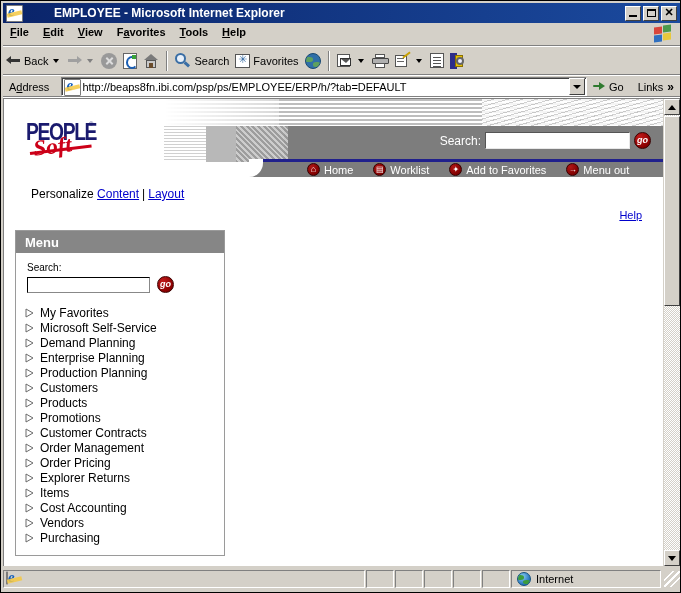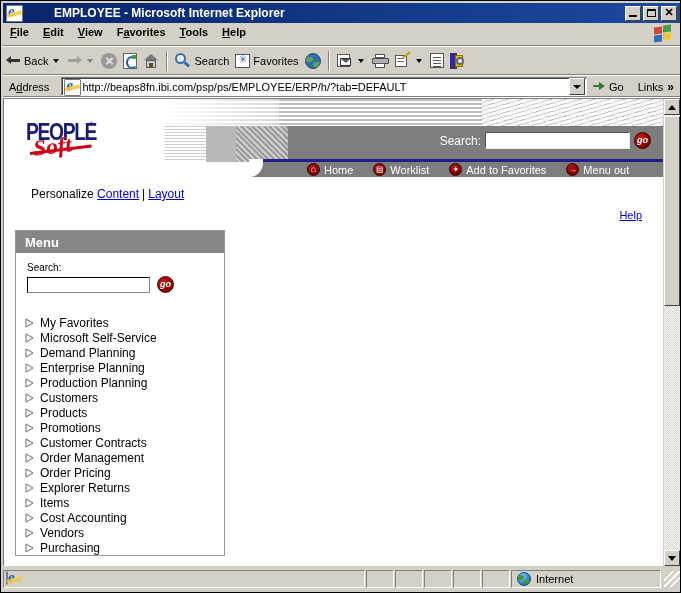--- a/index.html
+++ b/index.html
@@ -544,21 +544,21 @@
     padding:0 2px;
     outline:none;
   }
   .m-go {
     width: 17px; height: 17px; border-radius:50%;
     background: radial-gradient(circle at 32% 28%, #c01a1a 0%, #8a0000 72%, #5a0000 100%);
     border:1px solid #3a0000; box-sizing:border-box;
     display:flex;align-items:center;justify-content:center;
     color:#fff;font-size:9px;font-weight:bold;font-style:italic;line-height:1;
   }
-  .menu-list { margin-top: 22px; }
+  .menu-list { margin-top: 12px; }
   .menu-row {
     display:flex; align-items:center;
     height: 15px;
     padding-left: 9px;
     font-size: 12px;
     color:#000;
     white-space:nowrap;
     cursor:pointer;
   }
   .tri-wrap {

